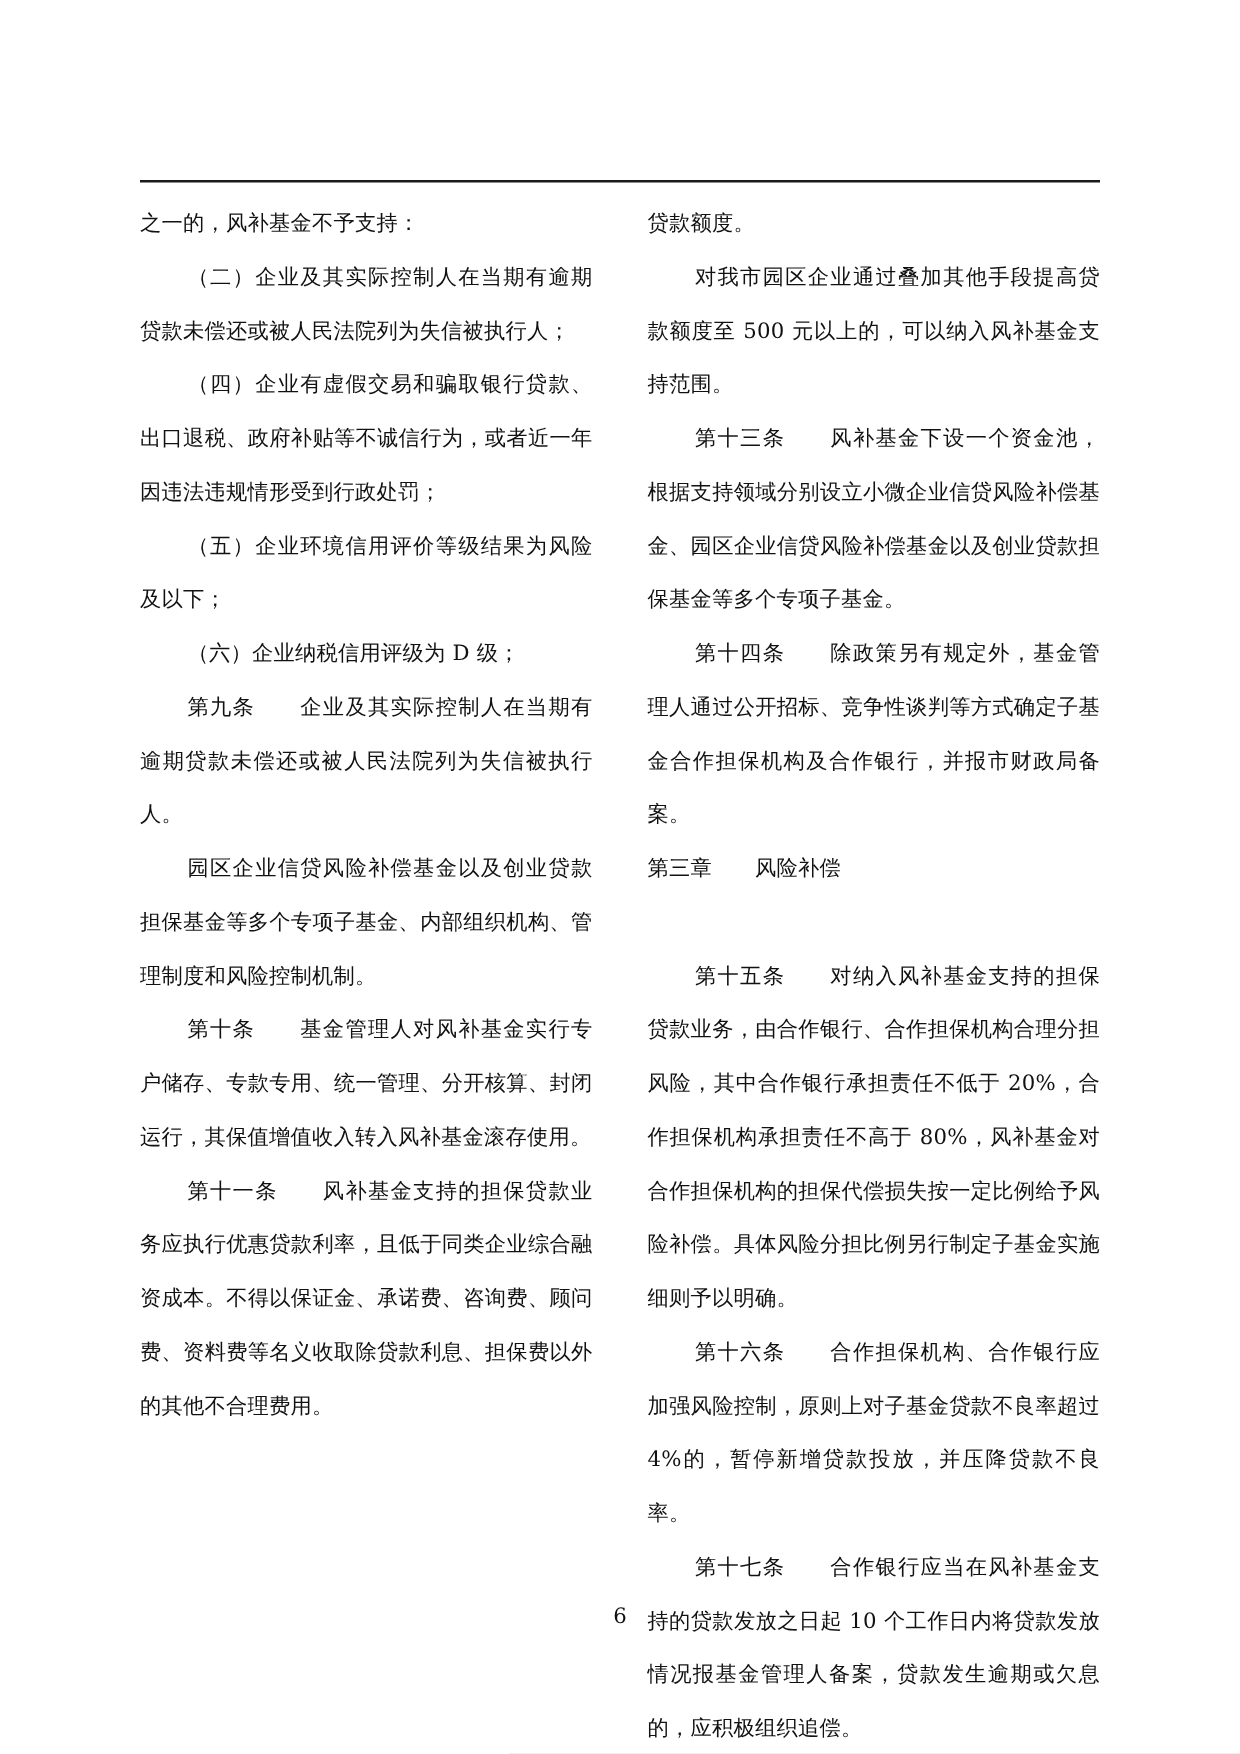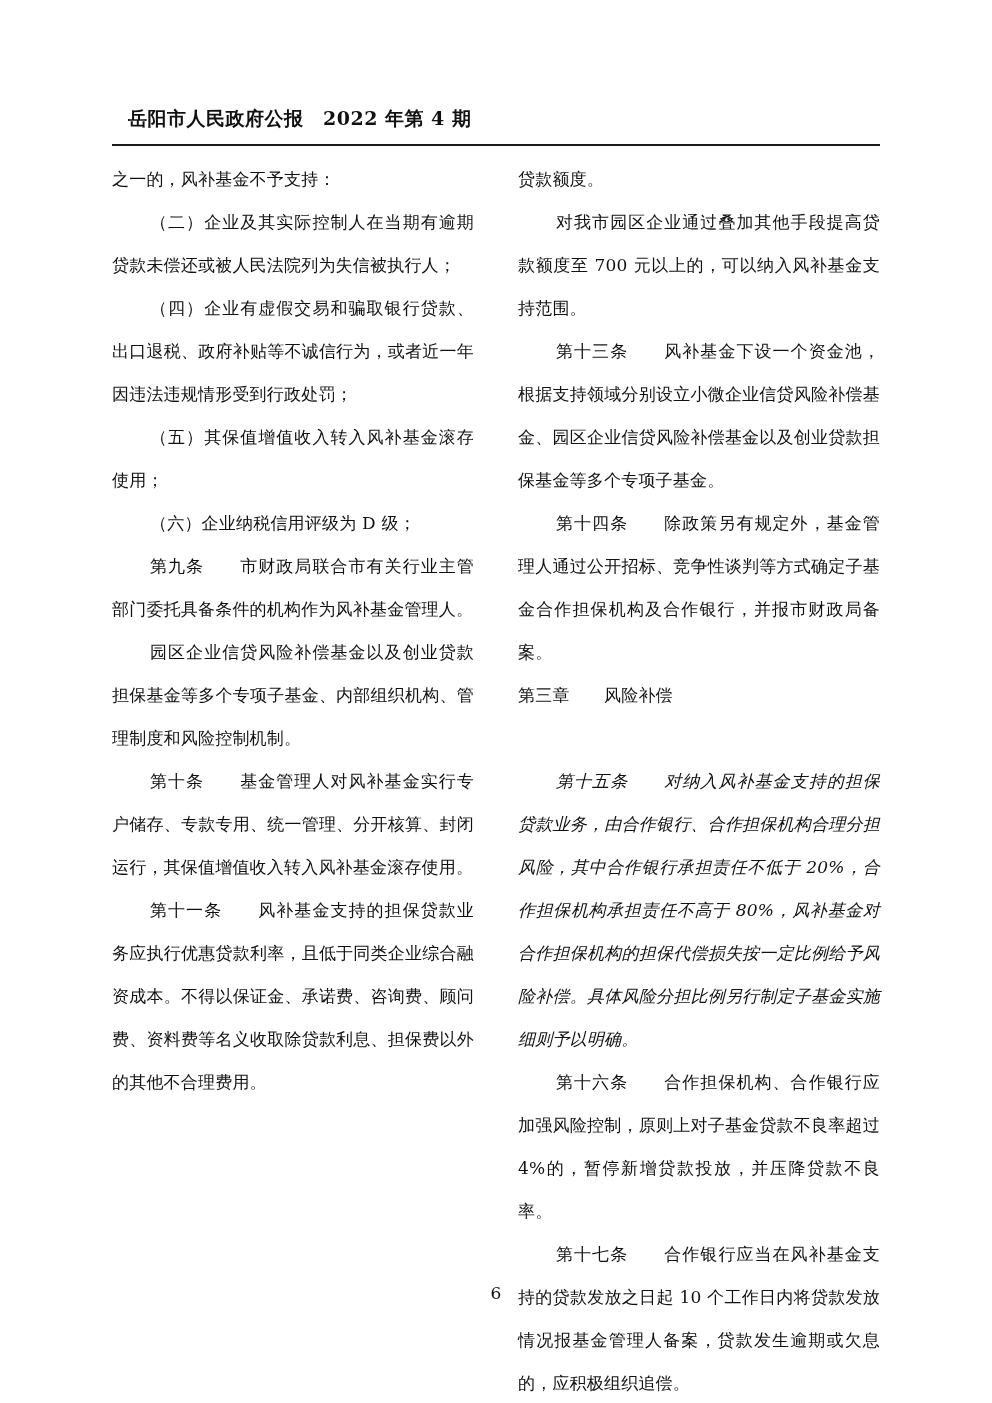--- a/index.html
+++ b/index.html
@@ -58,57 +58,55 @@
   }
   .col p.indent {
     text-indent: 38px;
   }
   .col p.center {
     text-align: left;
     text-indent: 0;
   }
   .col p.gap-before {
     margin-top: 43px;
-    font-style: italic;
   }
   .page-number {
     position: absolute;
     top: 1283px;
     left: 0;
     width: 992px;
     text-align: center;
     font-size: 17px;
     font-family: "DejaVu Serif", "Liberation Serif", serif;
   }
 </style>
 </head>
 <body>
 
 <div class="page">
 
-  <div class="header">岳阳市人民政府公报　2022 年第 4 期</div>
   <div class="header-rule"></div>
 
   <div class="columns">
     <div class="col">
       <p>之一的，风补基金不予支持：</p>
       <p class="indent">（二）企业及其实际控制人在当期有逾期贷款未偿还或被人民法院列为失信被执行人；</p>
       <p class="indent">（四）企业有虚假交易和骗取银行贷款、出口退税、政府补贴等不诚信行为，或者近一年因违法违规情形受到行政处罚；</p>
-      <p class="indent">（五）其保值增值收入转入风补基金滚存使用；</p>
+      <p class="indent">（五）企业环境信用评价等级结果为风险及以下；</p>
       <p class="indent">（六）企业纳税信用评级为 D 级；</p>
-      <p class="indent">第九条　　市财政局联合市有关行业主管部门委托具备条件的机构作为风补基金管理人。</p>
+      <p class="indent">第九条　　企业及其实际控制人在当期有逾期贷款未偿还或被人民法院列为失信被执行人。</p>
       <p class="indent">园区企业信贷风险补偿基金以及创业贷款担保基金等多个专项子基金、内部组织机构、管理制度和风险控制机制。</p>
       <p class="indent">第十条　　基金管理人对风补基金实行专户储存、专款专用、统一管理、分开核算、封闭运行，其保值增值收入转入风补基金滚存使用。</p>
       <p class="indent">第十一条　　风补基金支持的担保贷款业务应执行优惠贷款利率，且低于同类企业综合融资成本。不得以保证金、承诺费、咨询费、顾问费、资料费等名义收取除贷款利息、担保费以外的其他不合理费用。</p>
 
     </div>
 
     <div class="col">
       <p>贷款额度。</p>
-      <p class="indent">对我市园区企业通过叠加其他手段提高贷款额度至 700 元以上的，可以纳入风补基金支持范围。</p>
+      <p class="indent">对我市园区企业通过叠加其他手段提高贷款额度至 500 元以上的，可以纳入风补基金支持范围。</p>
       <p class="indent">第十三条　　风补基金下设一个资金池，根据支持领域分别设立小微企业信贷风险补偿基金、园区企业信贷风险补偿基金以及创业贷款担保基金等多个专项子基金。</p>
       <p class="indent">第十四条　　除政策另有规定外，基金管理人通过公开招标、竞争性谈判等方式确定子基金合作担保机构及合作银行，并报市财政局备案。</p>
       <p class="center">第三章　　风险补偿</p>
       <p class="indent gap-before">第十五条　　对纳入风补基金支持的担保贷款业务，由合作银行、合作担保机构合理分担风险，其中合作银行承担责任不低于 20%，合作担保机构承担责任不高于 80%，风补基金对合作担保机构的担保代偿损失按一定比例给予风险补偿。具体风险分担比例另行制定子基金实施细则予以明确。</p>
       <p class="indent">第十六条　　合作担保机构、合作银行应加强风险控制，原则上对子基金贷款不良率超过 4%的，暂停新增贷款投放，并压降贷款不良率。</p>
       <p class="indent">第十七条　　合作银行应当在风补基金支持的贷款发放之日起 10 个工作日内将贷款发放情况报基金管理人备案，贷款发生逾期或欠息的，应积极组织追偿。</p>
 
     </div>
   </div>
 

